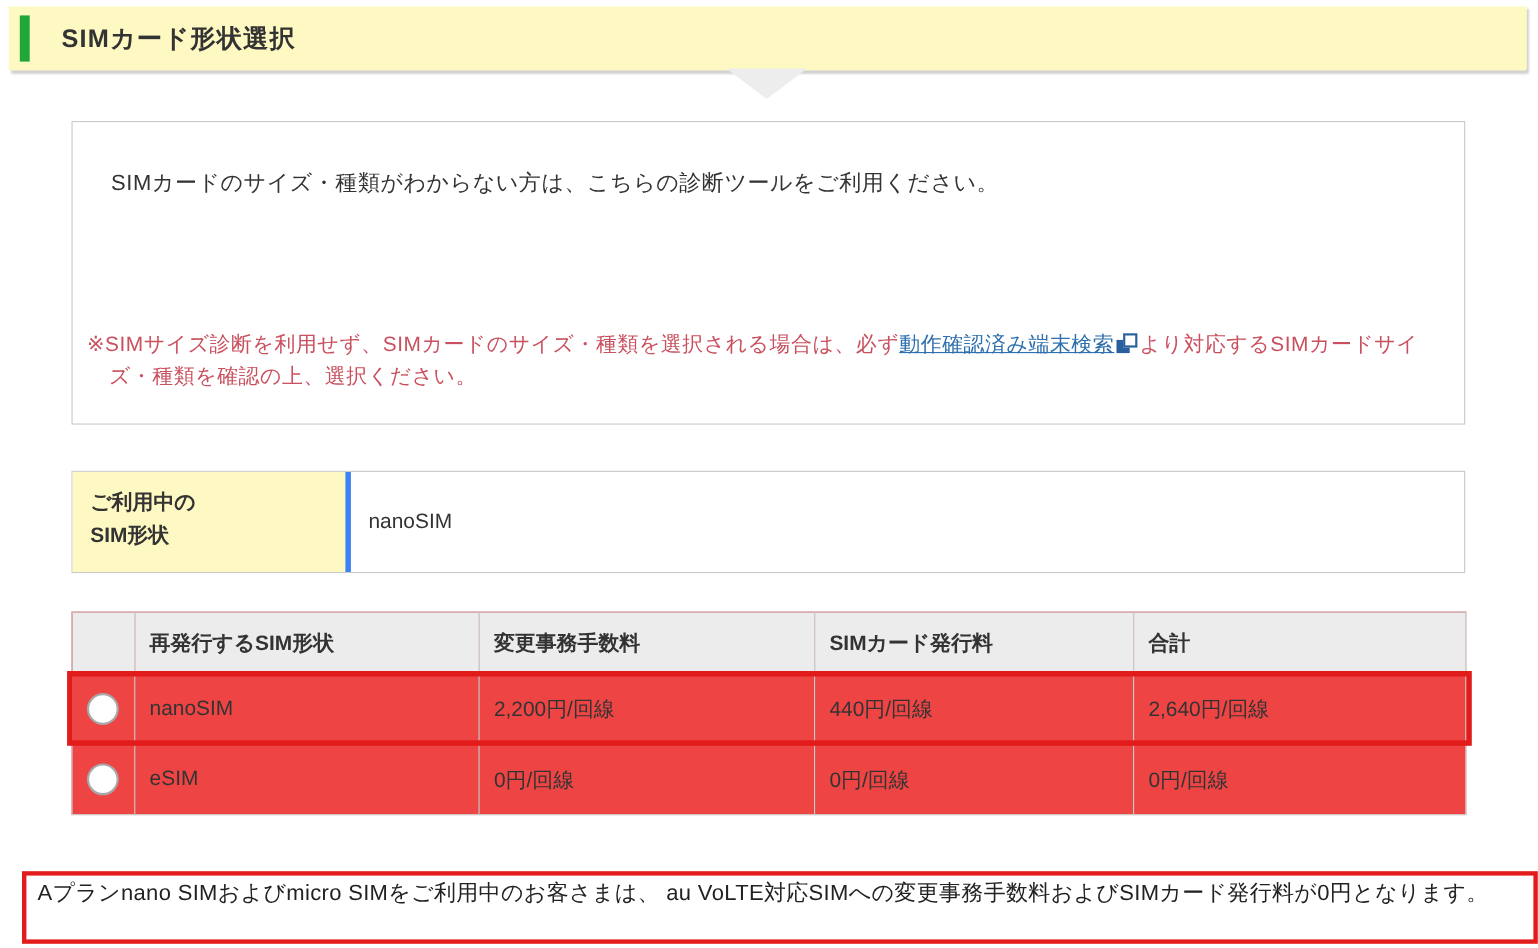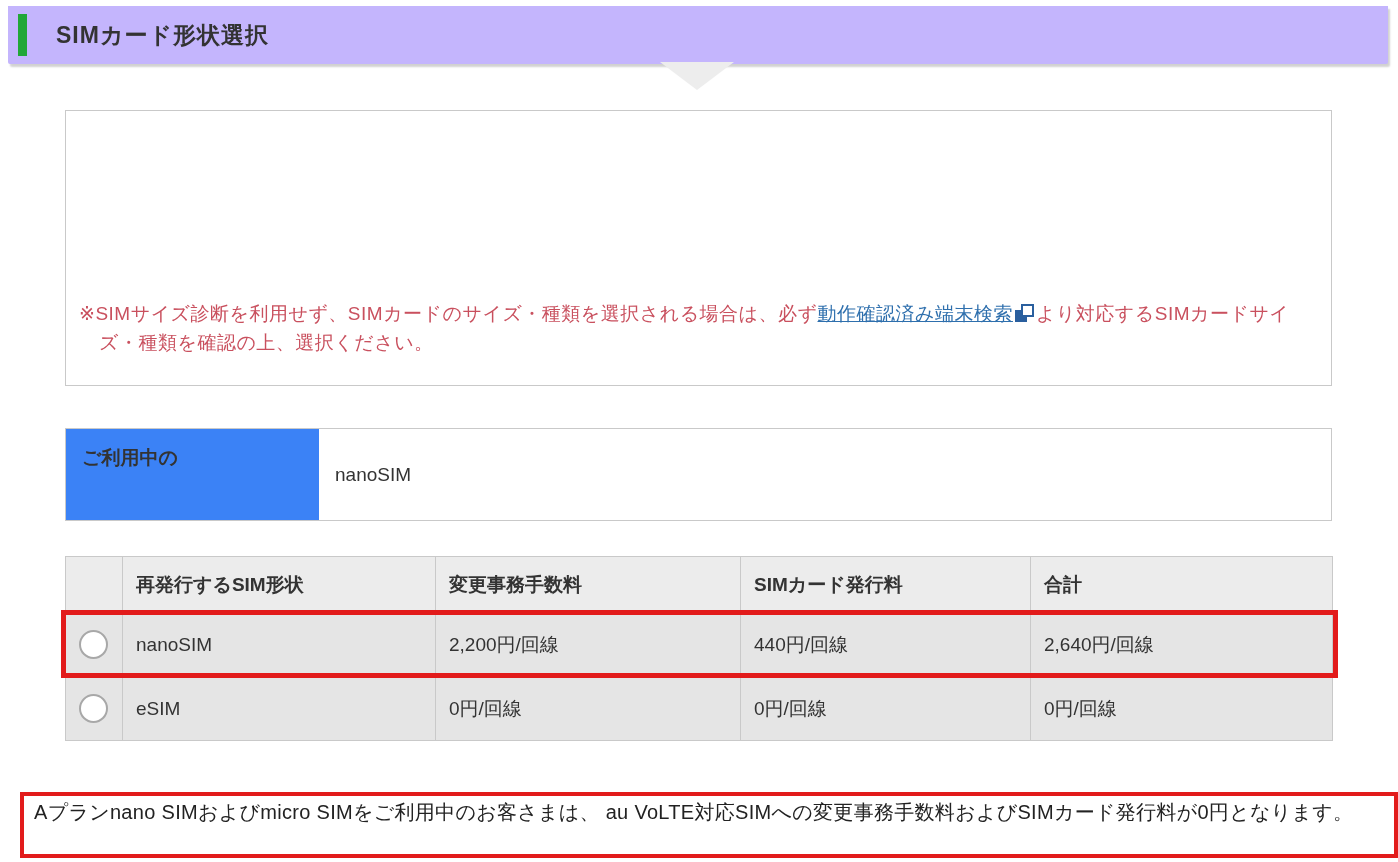--- a/index.html
+++ b/index.html
@@ -1,21 +1,21 @@
 <!DOCTYPE html>
 <html><head>
 <meta charset="utf-8">
 <style>
   * { margin:0; padding:0; box-sizing:border-box; }
   html,body { width:1398px; height:862px; background:#fff; overflow:hidden;
     font-family:"Liberation Sans","DejaVu Sans",sans-serif; color:#333; }
   .abs { position:absolute; }
 
   
-  .sec-header { left:8px; top:6px; width:1380px; height:58px; background:#c4b5fd;
+  .sec-header { left:8px; top:6px; width:1380px; height:58px; background:#fef9c3;
     box-shadow:2px 3px 2px rgba(0,0,0,0.18); border-radius:0 0 2px 2px; z-index:1; }
   .sec-header .green-bar { position:absolute; left:10px; top:8px; width:9px; height:42px; background:#21a738; }
   .sec-header h1 { position:absolute; left:48px; top:14px; font-size:23px; font-weight:bold; color:#333; letter-spacing:1px; }
   .pointer-tri { left:660px; top:62px; width:74px; height:28px; background:#ededed;
     clip-path:polygon(0 0,100% 0,50% 100%); filter:drop-shadow(1px 2px 1px rgba(0,0,0,0.25)); z-index:2; }
 
   
   .callout { left:65px; top:110px; width:1267px; height:276px; border:1px solid #c9c9c9; background:#fff; }
   .callout .intro { position:absolute; left:35px; top:42px; font-size:20px; color:#333; letter-spacing:0.5px; }
   .diag-btn { position:absolute; left:50%; transform:translateX(-50%); top:96px; width:372px; height:58px;
@@ -23,27 +23,27 @@
     font-family:inherit; letter-spacing:1px; cursor:pointer; }
   .callout .note { position:absolute; left:0; top:188px; width:1240px; padding-left:33px; text-indent:-20px;
     font-size:19px; line-height:29px; color:#c9505e; letter-spacing:0.5px; }
   .note a { color:#2e6fad; text-decoration:underline; }
   .ext-icon { display:inline-block; position:relative; width:19px; height:18px; vertical-align:-2px; margin:0 2px; text-indent:0; }
   .ext-icon .back { position:absolute; left:0; bottom:0; width:12px; height:12px; background:#2a5f9e; }
   .ext-icon .front { position:absolute; right:0; top:0; width:13px; height:13px; background:#fff; border:2px solid #2a5f9e; }
 
   
   .cur-table { left:65px; top:428px; width:1267px; height:93px; border:1px solid #c9c9c9; display:flex; background:#fff; }
-  .cur-table .lbl { width:253px; background:#3b82f6; border-right:1px solid #3b82f6; padding:14px 0 0 16px;
+  .cur-table .lbl { width:253px; background:#fef9c3; border-right:5px solid #3b82f6; padding:14px 0 0 16px;
     font-weight:bold; font-size:19px; line-height:30px; color:#333; }
   .cur-table .val { flex:1; display:flex; align-items:center; padding-left:16px; font-size:19px; color:#333; }
 
   
   .table-wrap { left:65px; top:556px; width:1267px; }
-  table.sim { width:1267px; border-collapse:collapse; table-layout:fixed; background:#e5e5e5; font-size:19px; }
+  table.sim { width:1267px; border-collapse:collapse; table-layout:fixed; background:#ef4444; font-size:19px; }
   table.sim col.c0{width:57px} table.sim col.c1{width:313px} table.sim col.c2{width:305px}
   table.sim col.c3{width:290px} table.sim col.c4{width:302px}
   table.sim th, table.sim td { border-left:1px solid #c9c9c9; border-right:1px solid #c9c9c9;
     text-align:left; padding-left:13px; color:#333; vertical-align:middle; }
   table.sim thead th { background:#ececec; height:56px; font-weight:bold; font-size:19px;
     border-top:1px solid #c9c9c9; border-bottom:1px solid #c9c9c9; }
   table.sim tbody td { height:64px; border-bottom:1px dotted #b5b5b5; }
   table.sim tbody tr:last-child td { border-bottom:1px solid #c9c9c9; }
   .radio { display:inline-block; width:29px; height:29px; border:2px solid #a8a8a8; border-radius:50%;
     background:#fff; cursor:pointer; vertical-align:middle; }
@@ -58,26 +58,28 @@
 </head>
 <body>
 
 <div class="abs sec-header">
   <span class="green-bar"></span>
   <h1>SIMカード形状選択</h1>
 </div>
 <div class="abs pointer-tri"></div>
 
 <div class="abs callout">
+  <p class="intro">SIMカードのサイズ・種類がわからない方は、こちらの診断ツールをご利用ください。</p>
   <p class="note"><span>※SIMサイズ診断を利用せず、SIMカードのサイズ・種類を選択される場合は、必ず</span><a href="#">動作確認済み端末検索</a><span class="ext-icon"><span class="back"></span><span class="front"></span></span><span>より対応するSIMカードサイズ・種類を確認の上、選択ください。</span></p>
 </div>
 
 <div class="abs cur-table">
   <div class="lbl">
     <div>ご利用中の</div>
+    <div>SIM形状</div>
   </div>
   <div class="val">nanoSIM</div>
 </div>
 
 <div class="abs table-wrap">
   <table class="sim">
     <colgroup>
         <col class="c0">
         <col class="c1">
         <col class="c2">

